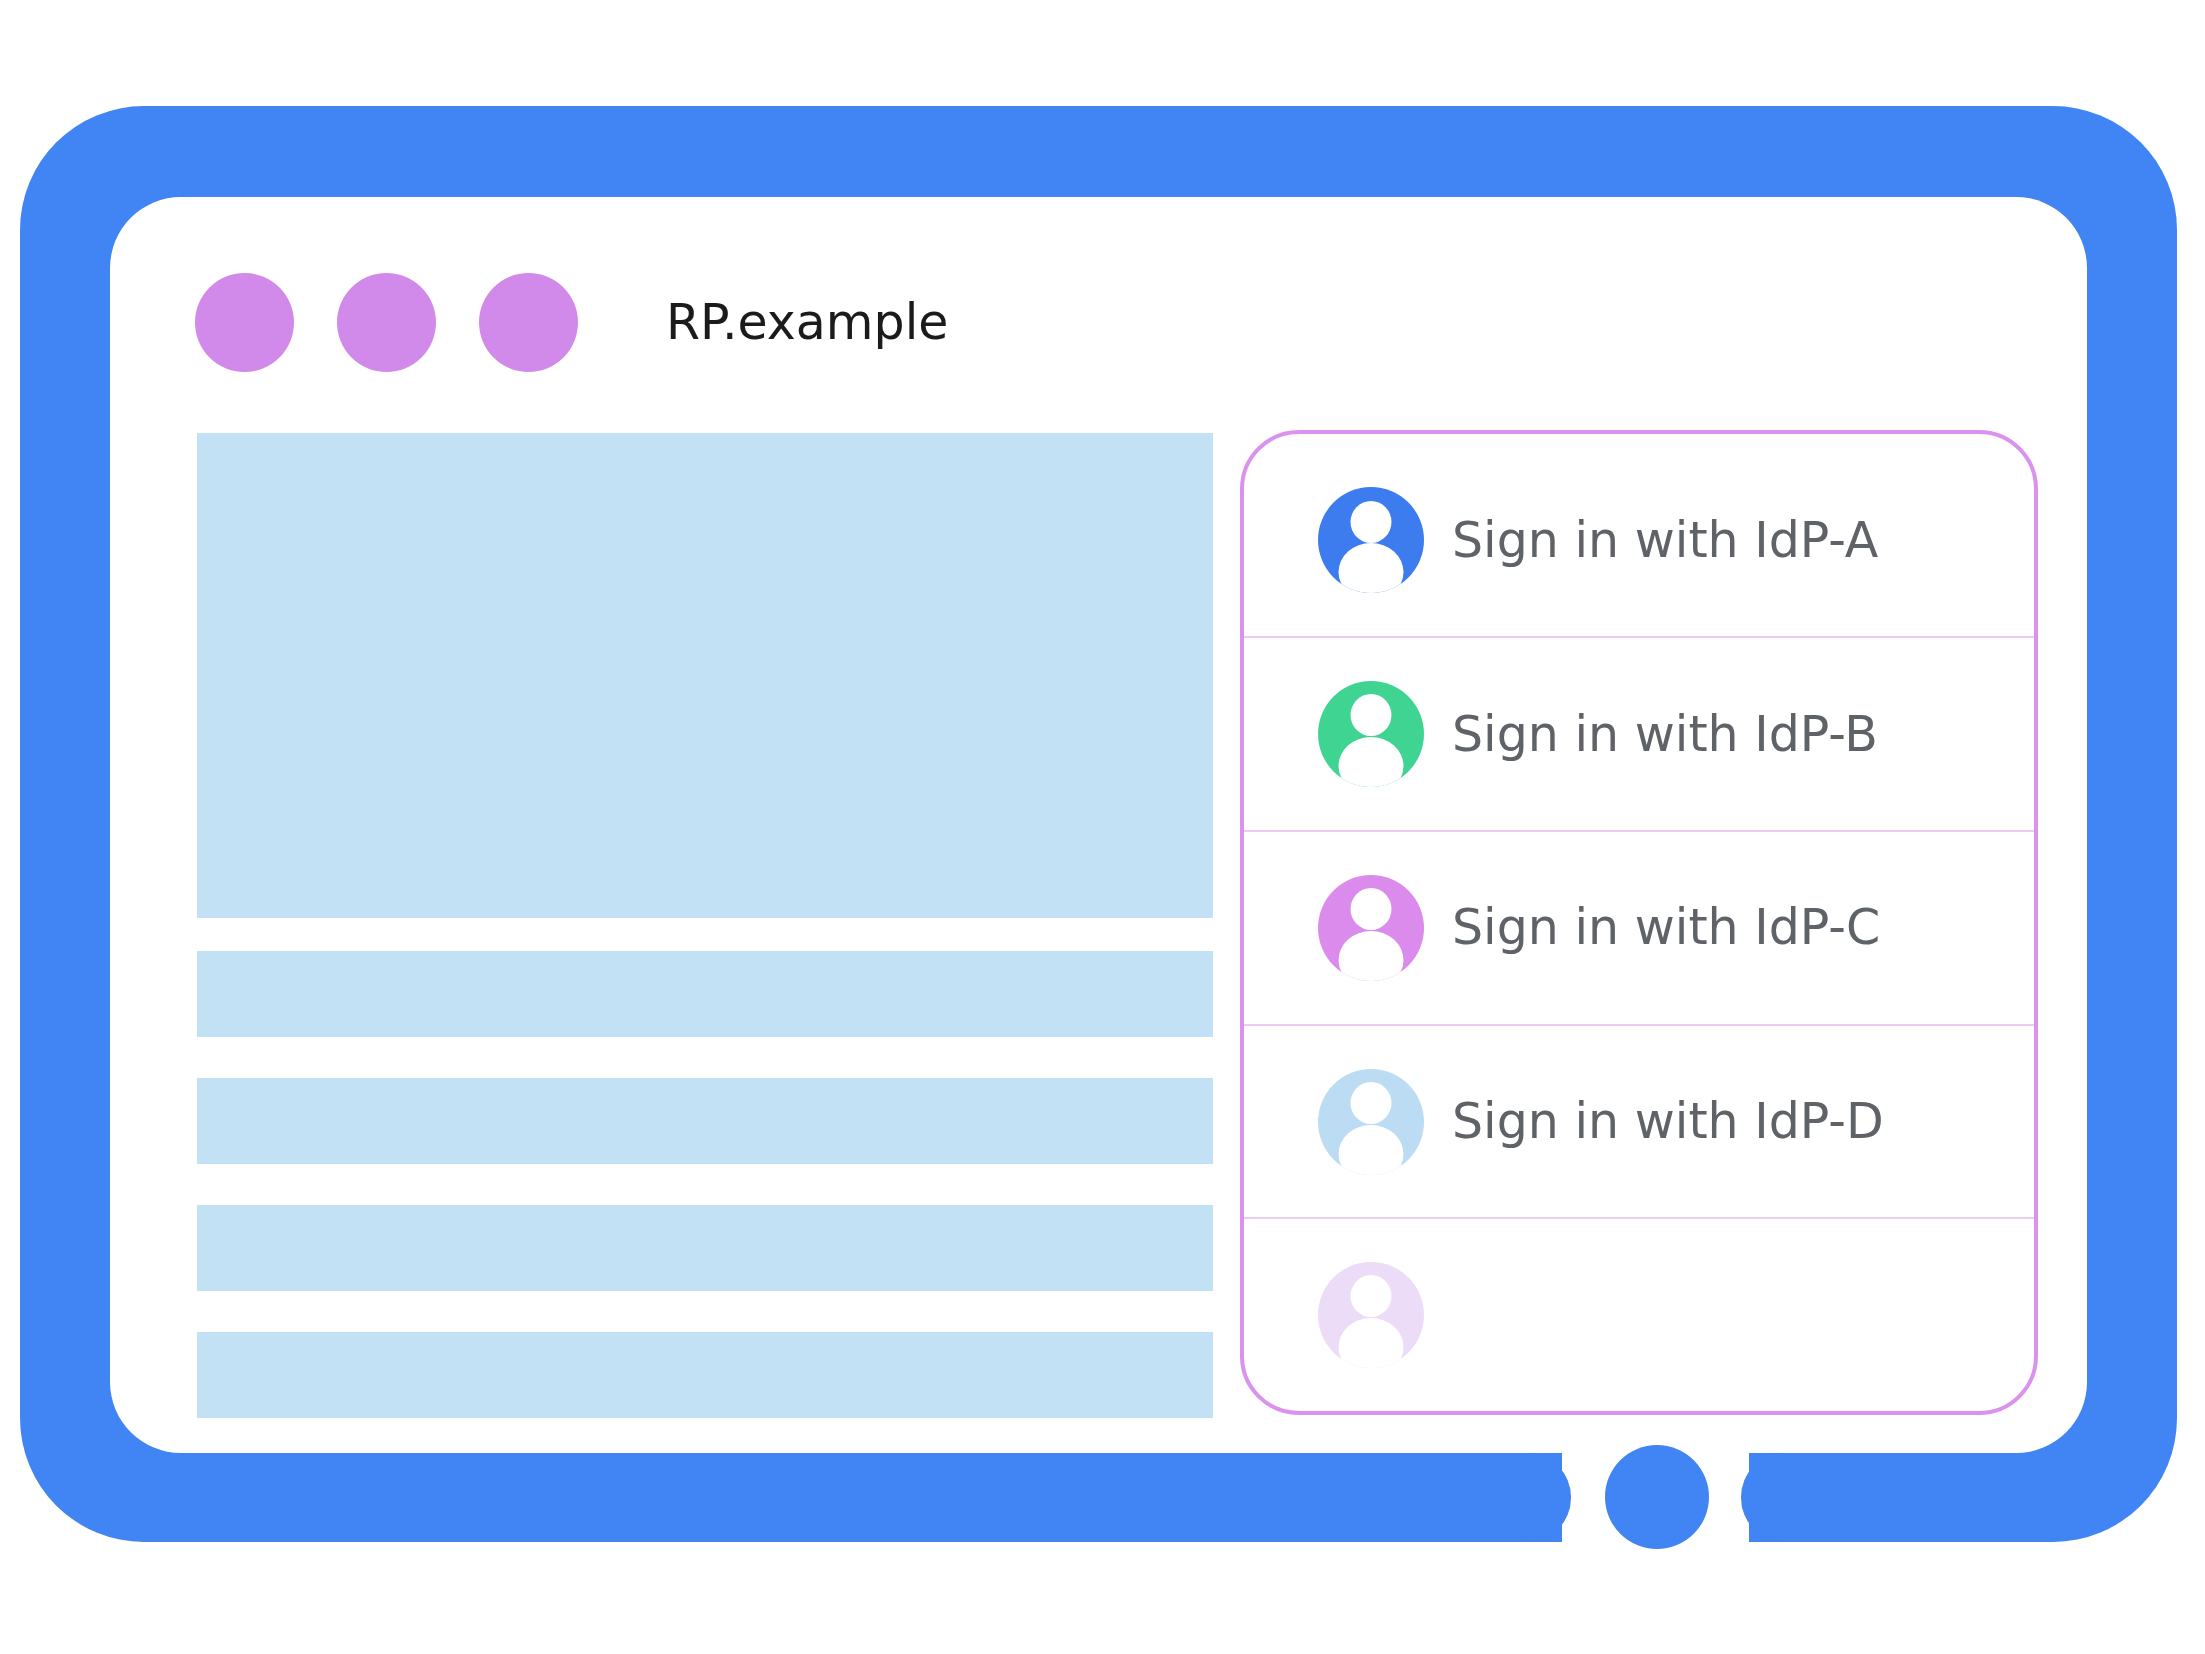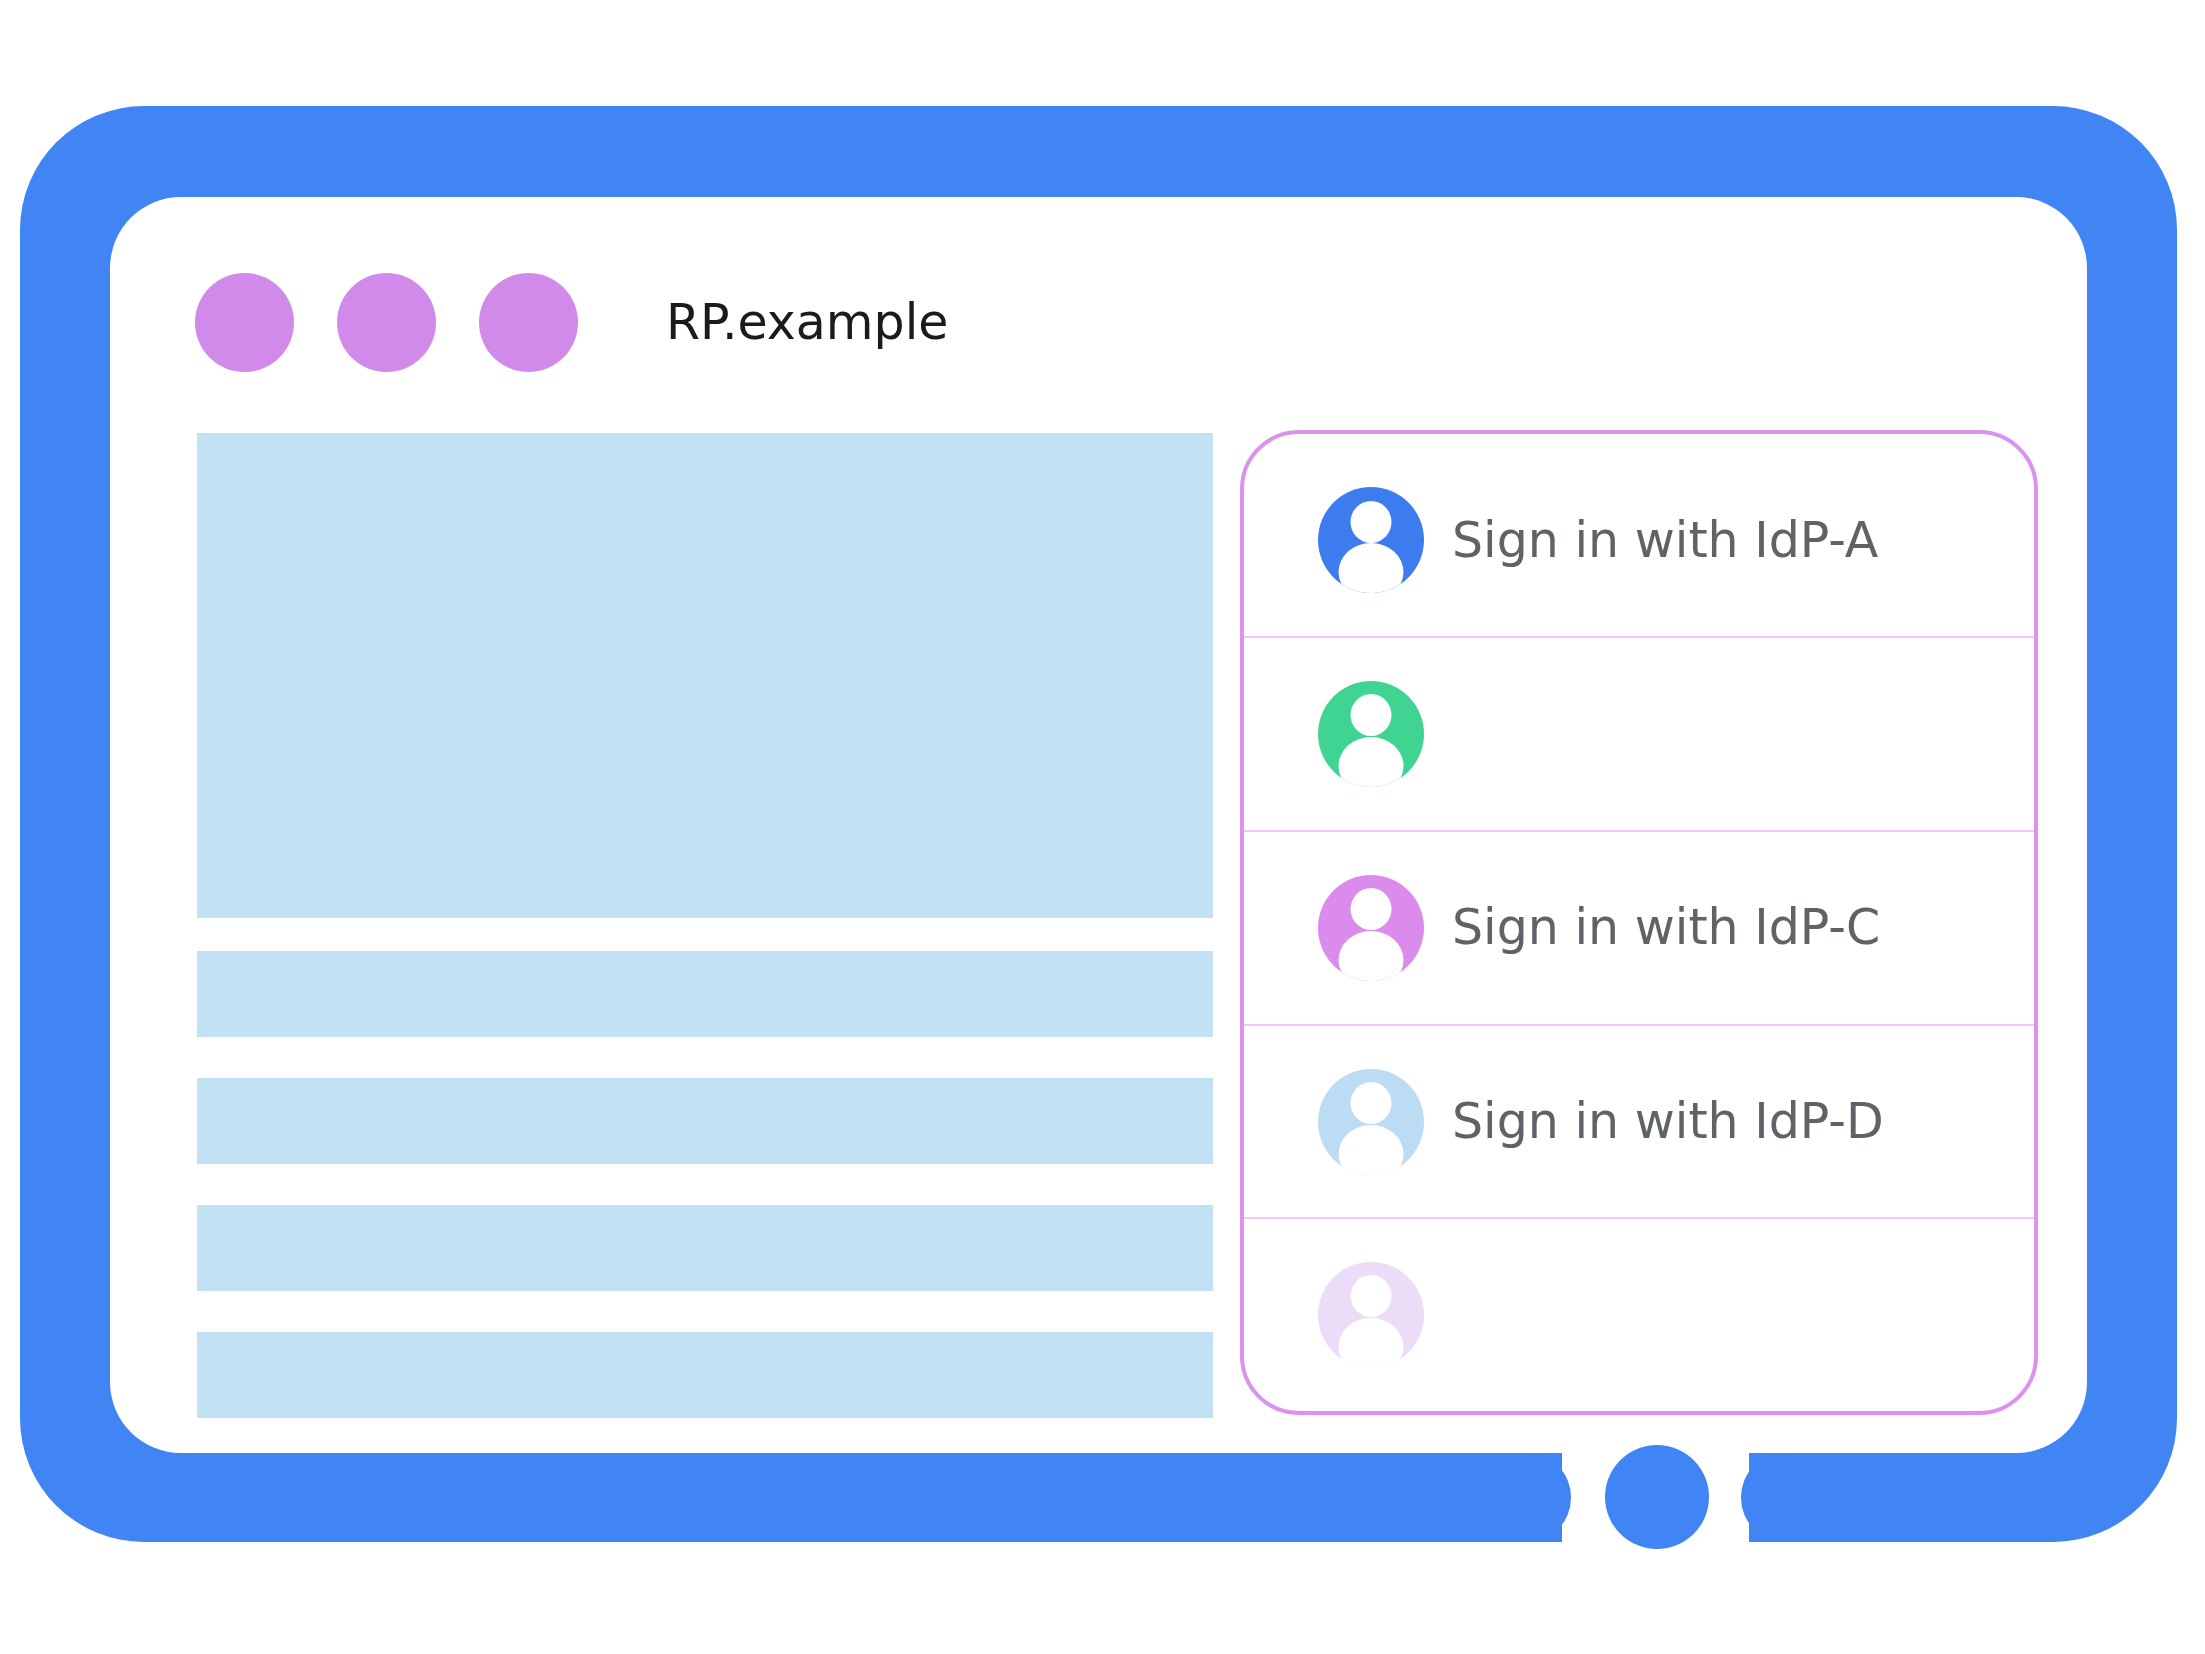--- a/index.html
+++ b/index.html
@@ -164,20 +164,21 @@
       <span class="shoulders"></span>
     </span>
     <span class="label">Sign in with IdP-A</span>
   </div>
 
   <div class="row">
     <span class="avatar" style="background: rgb(64, 212, 146);">
       <span class="head"></span>
       <span class="shoulders"></span>
     </span>
+    <span class="label">Sign in with IdP-B</span>
   </div>
 
   <div class="row">
     <span class="avatar" style="background: rgb(218, 139, 236);">
       <span class="head"></span>
       <span class="shoulders"></span>
     </span>
     <span class="label">Sign in with IdP-C</span>
   </div>
 

